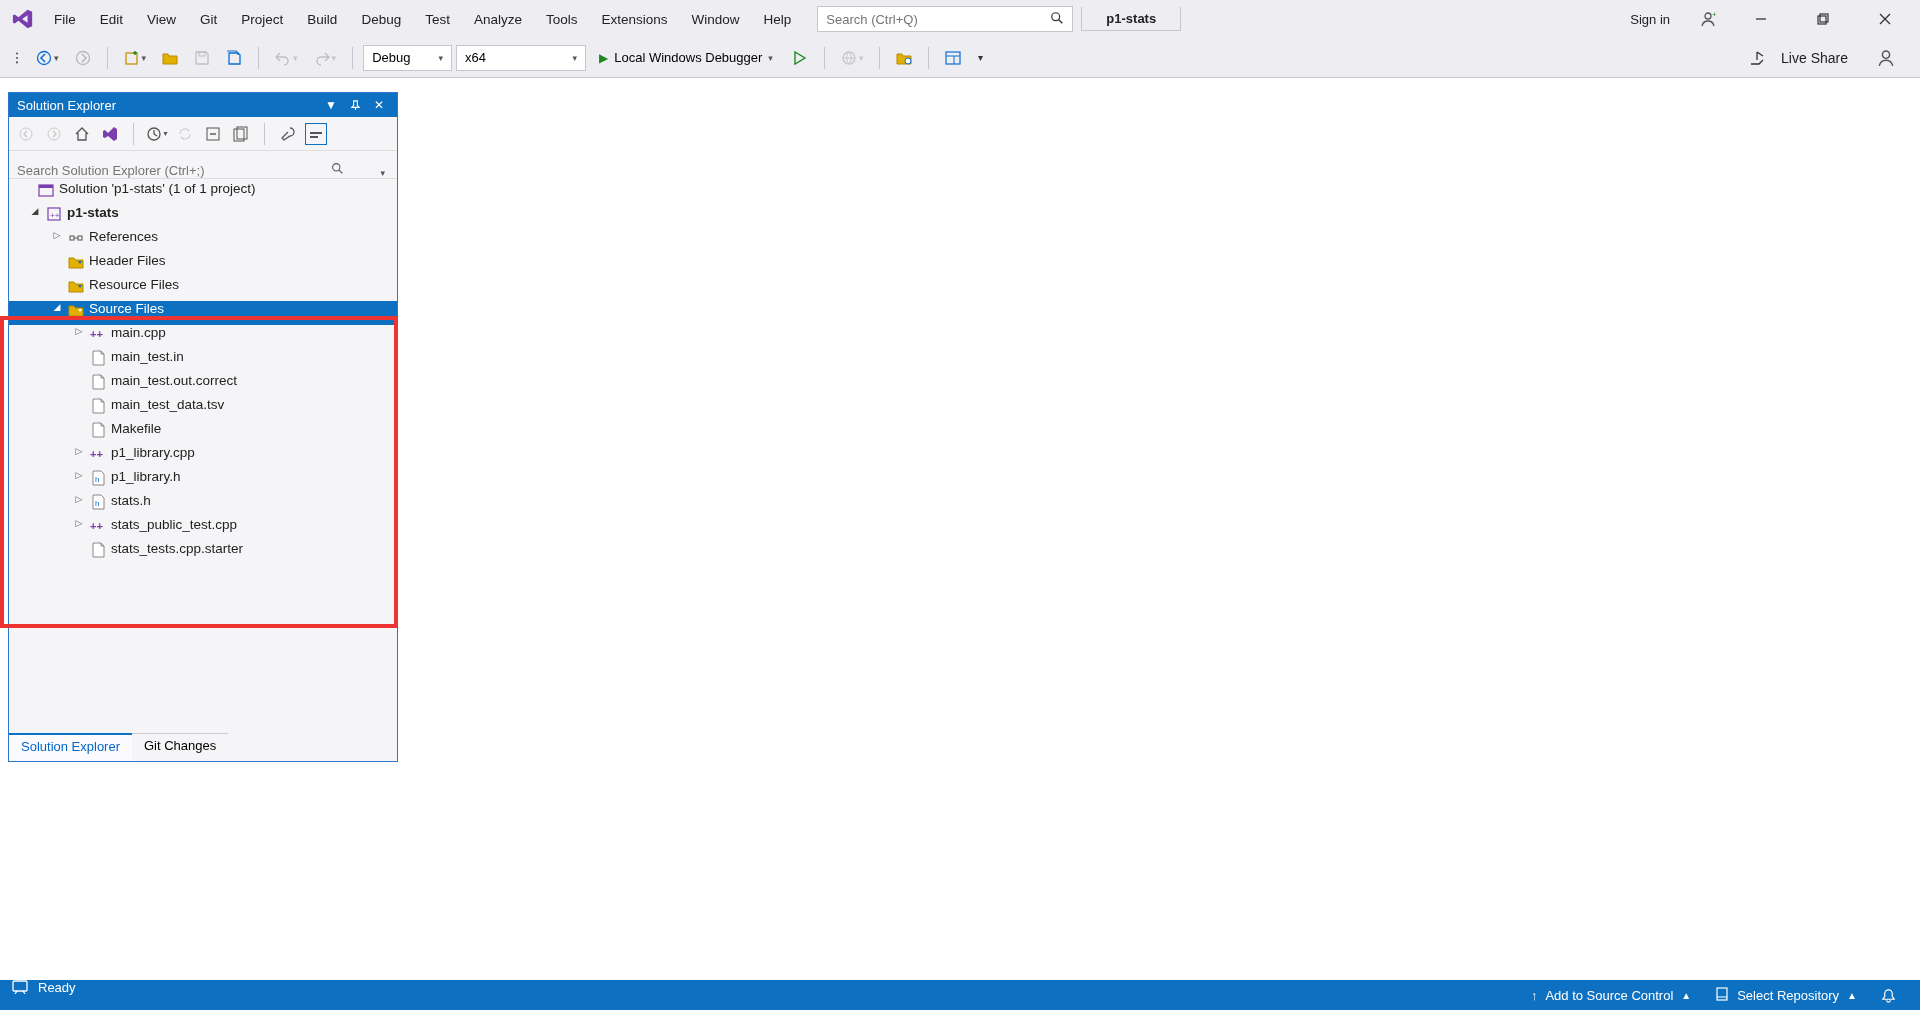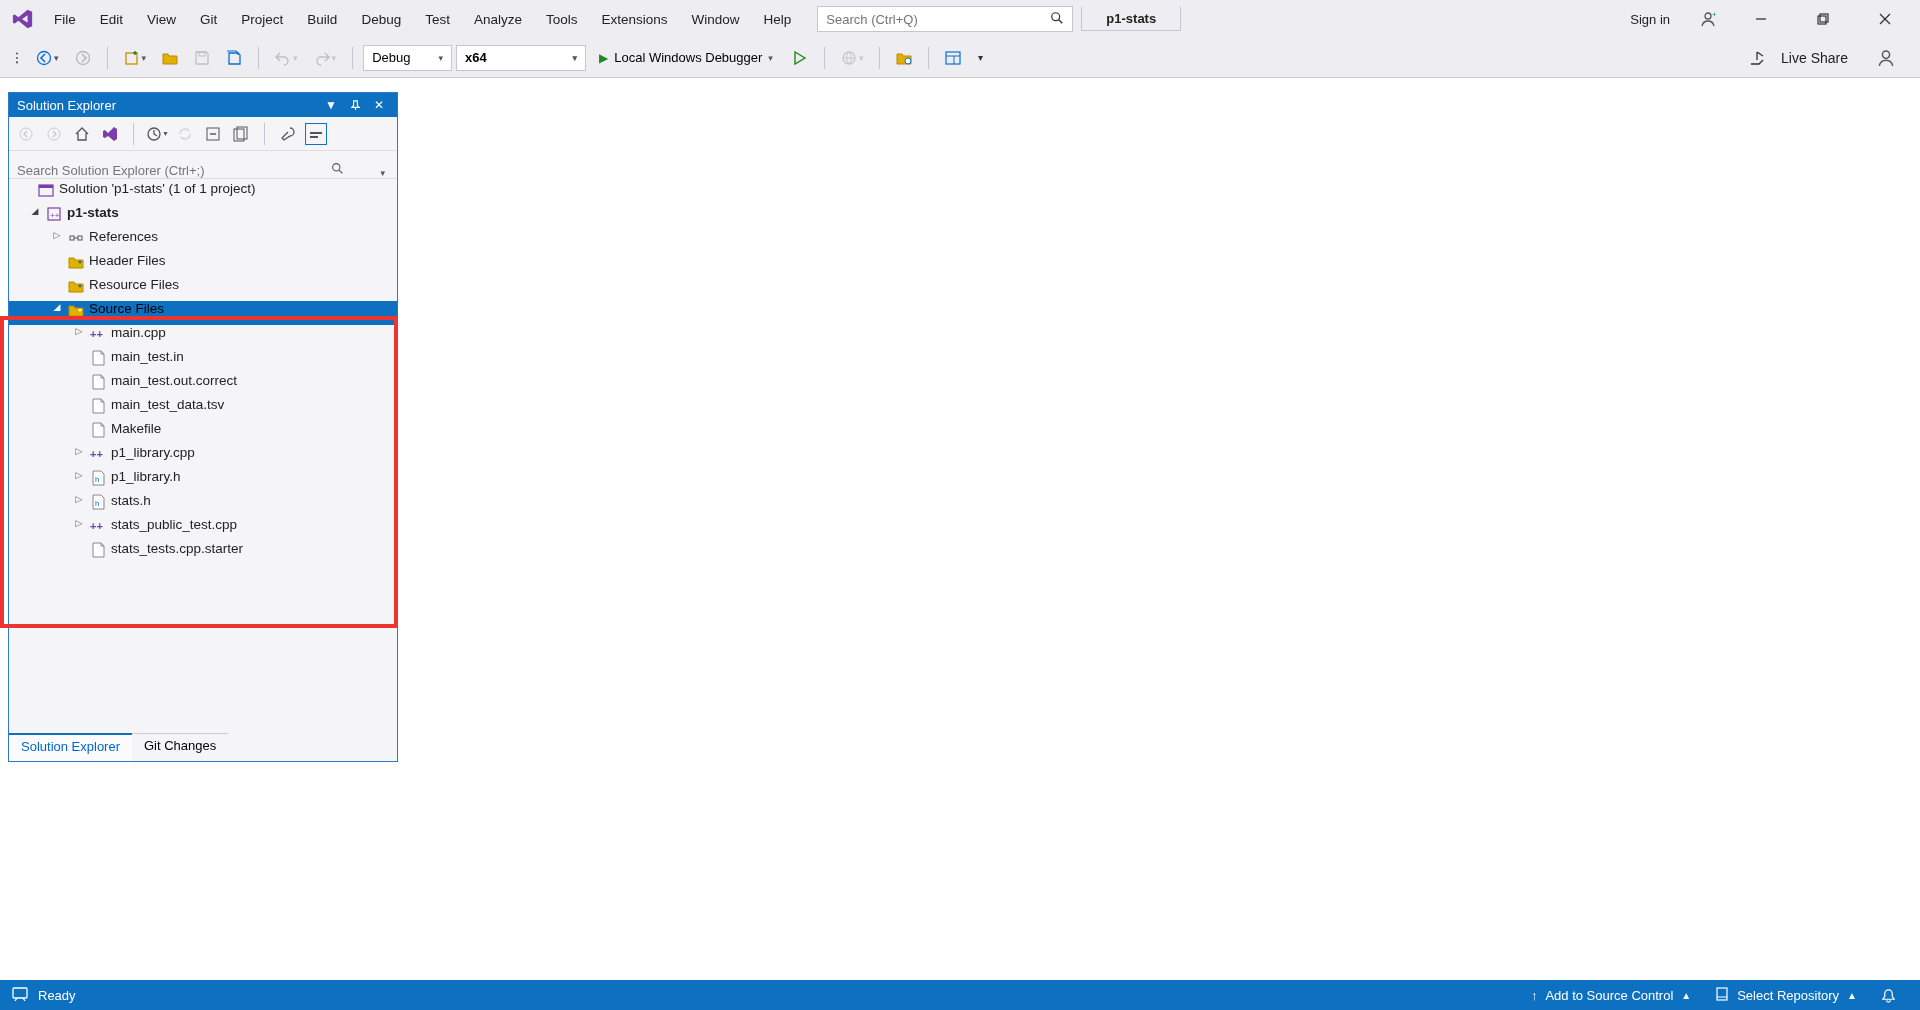--- a/index.html
+++ b/index.html
@@ -21,21 +21,21 @@
 .icon-btn { width: 24px; height: 24px; display: flex; align-items: center; justify-content: center; }
 .person-icon { width:16px; height:16px; }
 
 
 .toolbar { height: 40px; background: #eeeef2; border-bottom: 1px solid #ccc; display: flex; align-items: center; padding: 0 8px; font-size: 13px; gap: 4px;}
 .tbtn { height: 26px; padding: 0 6px; display: flex; align-items: center; justify-content: center; color: #333; gap: 2px; }
 .tbtn svg { width: 16px; height: 16px; }
 .tbsep { width: 1px; height: 22px; background: #c6c6cf; margin: 0 6px; }
 .drip { width: 18px; height: 26px; display:flex; align-items:center; justify-content:center;}
 .combo { height: 26px; border: 1px solid #c6c6cf; background: #fff; display: flex; align-items: center; padding: 0 8px; gap: 28px; }
-.combo.wide { width: 130px; justify-content: space-between; font-weight: bold;}
+.combo.wide { width: 130px; justify-content: space-between;}
 .playbtn { height: 28px; border: 1px solid transparent; display:flex; align-items:center; padding:0 8px; gap:6px;}
 .playbtn .tri { color:#1e8a1e; font-size:12px;}
 .liveshare { display:flex; align-items:center; gap:16px; font-size:14px; color:#222; }
 
 
 .workspace { position: absolute; top: 78px; bottom: 30px; left: 0; right: 0; background: #fff; }
 
 
 .se-panel { position: absolute; top: 14px; left: 8px; width: 390px; height: 670px; border: 1px solid #2e77cf; display: flex; flex-direction: column; background: #f5f5f7; }
 .se-title { height: 24px; background: #0e70c0; color: #fff; display: flex; align-items: center; padding: 0 8px; font-size: 13px; }
@@ -44,38 +44,38 @@
 .se-toolbar { height: 34px; display: flex; align-items: center; padding: 0 6px; gap: 6px; border-bottom: 1px solid #ddd;}
 .se-toolbar .sbtn { width:22px; height:22px; display:flex; align-items:center; justify-content:center; color:#555;}
 .se-toolbar .sbtn svg { width: 16px; height: 16px; }
 .se-toolbar .sbtn.boxed { border:1px solid #0e70c0; }
 .se-search { height: 28px; border-bottom: 1px solid #ddd; display:flex; align-items:flex-end; padding: 0 8px; gap: 28px;}
 .se-search input { flex: 1; border: none; outline: none; background: transparent; font-size: 13px; }
 .se-search .mag { color:#555; padding:0 4px; font-size: 13px;}
 
 .tree { flex: 1; overflow: auto; background: #f5f5f7; font-size: 13.5px; color: #222; padding-top:2px;}
 .tree-row { height: 24px; display:flex; align-items:flex-start; padding-left: 6px; white-space: nowrap;}
-.tree-row.selected { background: #0e70c0; color:#000000; }
+.tree-row.selected { background: #0e70c0; color:#ffffff; }
 .exp { width:16px; text-align:center; color:#606060; font-size: 10px; display:inline-block;}
 .exp.open::before { content:"◢"; font-size:9px; color:#404040;}
 .exp.closed::before { content:"▷"; font-size:9px;}
 .tree-row.selected .exp.open::before { color:#fff; }
 .node-icon { width:18px; height:18px; margin: 0 4px 0 2px; display:inline-flex; align-items:center; justify-content:center;}
 .node-icon svg { width:16px; height:16px; }
 .bold { font-weight: 600; }
 
 .redbox { position: absolute; border: 4px solid #e33; pointer-events: none; }
 
 
 .se-tabs { height: 28px; display:flex; align-items:stretch; font-size:13px; }
 .se-tab { padding: 4px 12px; border-top:1px solid #ccc; }
 .se-tab.active { color:#0066cc; border-top:2px solid #0e70c0; background:#fbfbfd;}
 
 
-.statusbar { position:absolute; bottom:0; left:0; right:0; height:30px; background:#0e70c0; color:#fff; display:flex; align-items:center; padding:0 12px; font-size:13px; }
+.statusbar { position:absolute; bottom:0; left:0; right:0; height:30px; background:#0e70c0; color:#fff; display:flex; padding:0 12px; font-size:13px; }
 .statusbar .s-spacer { flex:1; }
 .statusbar .s-item { display:flex; align-items:center; gap:8px; padding:0 12px;}
 .chevup { font-size:10px;}
 </style>
 </head>
 <body>
 
 <div class="menubar">
   <span class="vs-logo">
     <svg viewBox="0 0 24 24">

